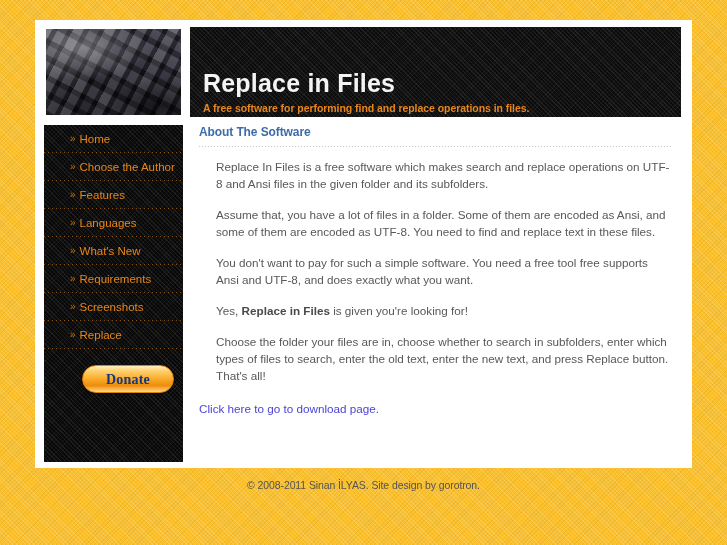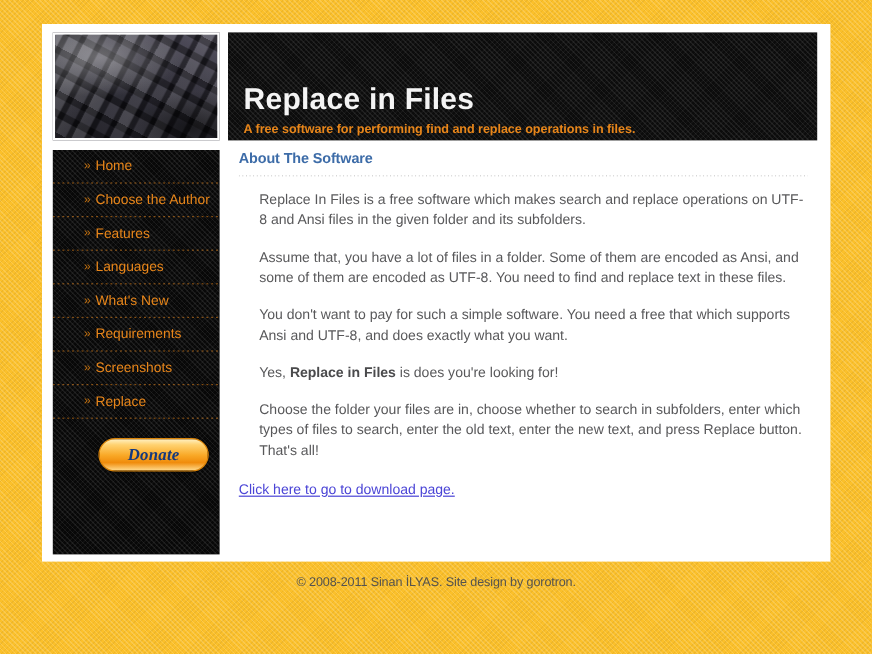--- a/index.html
+++ b/index.html
@@ -167,21 +167,20 @@
     width: 92px;
     height: 28px;
     line-height: 27px;
     border-radius: 14px;
     background: linear-gradient(to bottom, #fff0c2 0%, #ffd270 18%, #f9a826 52%, #f08c0c 75%, #ffd98a 100%);
     border: 1px solid #d98308;
     box-sizing: border-box;
     color: #13387e;
     font-size: 14px;
     font-weight: bold;
-    font-style: italic;
     font-family: "Liberation Serif", serif;
     letter-spacing: 0.2px;
     cursor: pointer;
     box-shadow: 0 1px 2px rgba(0,0,0,0.5);
     margin-left: 29px;
   }
 
   
   .content {
     position: absolute;
@@ -214,21 +213,20 @@
   .para b {
     color: #4a4a4c;
     font-weight: bold;
   }
   .download-link {
     display: inline-block;
     margin: 2px 0 0 0;
     font-size: 11.7px;
     line-height: 17px;
     color: #4a44d6;
-    text-decoration: underline;
     cursor: pointer;
   }
 
   
   .footer {
     position: absolute;
     left: 0;
     top: 479px;
     width: 727px;
     text-align: center;
@@ -281,21 +279,21 @@
   <div class="donate-wrap">
     <div class="donate-button">Donate</div>
   </div>
 </div>
 
 <div class="content">
   <h2 class="content-title">About The Software</h2>
   <div class="title-rule"></div>
   <p class="para">Replace In Files is a free software which makes search and replace operations on UTF-8 and Ansi files in the given folder and its subfolders.</p>
   <p class="para">Assume that, you have a lot of files in a folder. Some of them are encoded as Ansi, and some of them are encoded as UTF-8. You need to find and replace text in these files.</p>
-  <p class="para">You don't want to pay for such a simple software. You need a free that which supports Ansi and UTF-8, and does exactly what you want.</p>
-  <p class="para"><span>Yes, </span><b>Replace in Files</b><span> is does you're looking for!</span></p>
+  <p class="para">You don't want to pay for such a simple software. You need a free tool free supports Ansi and UTF-8, and does exactly what you want.</p>
+  <p class="para"><span>Yes, </span><b>Replace in Files</b><span> is given you're looking for!</span></p>
   <p class="para">Choose the folder your files are in, choose whether to search in subfolders, enter which types of files to search, enter the old text, enter the new text, and press Replace button. That's all!</p>
   <a class="download-link">Click here to go to download page.</a>
 </div>
 
 <div class="footer">
   <span>© 2008-2011 Sinan İLYAS. Site design by gorotron.</span>
 </div>
 
 </body></html>

